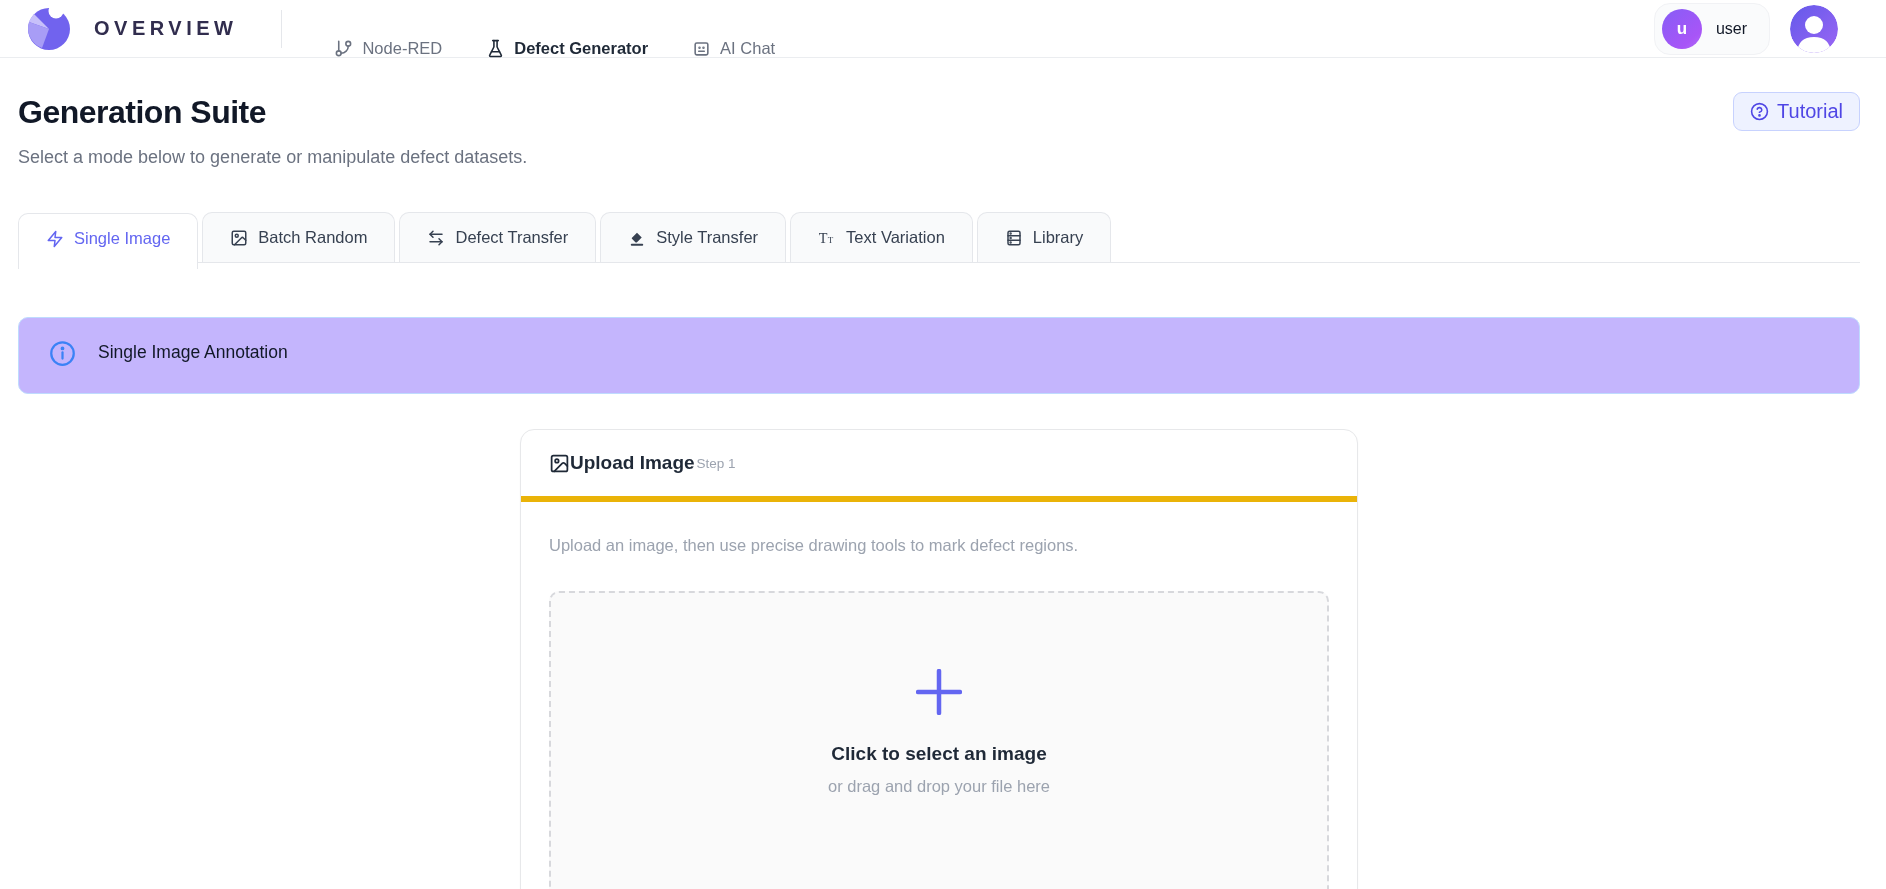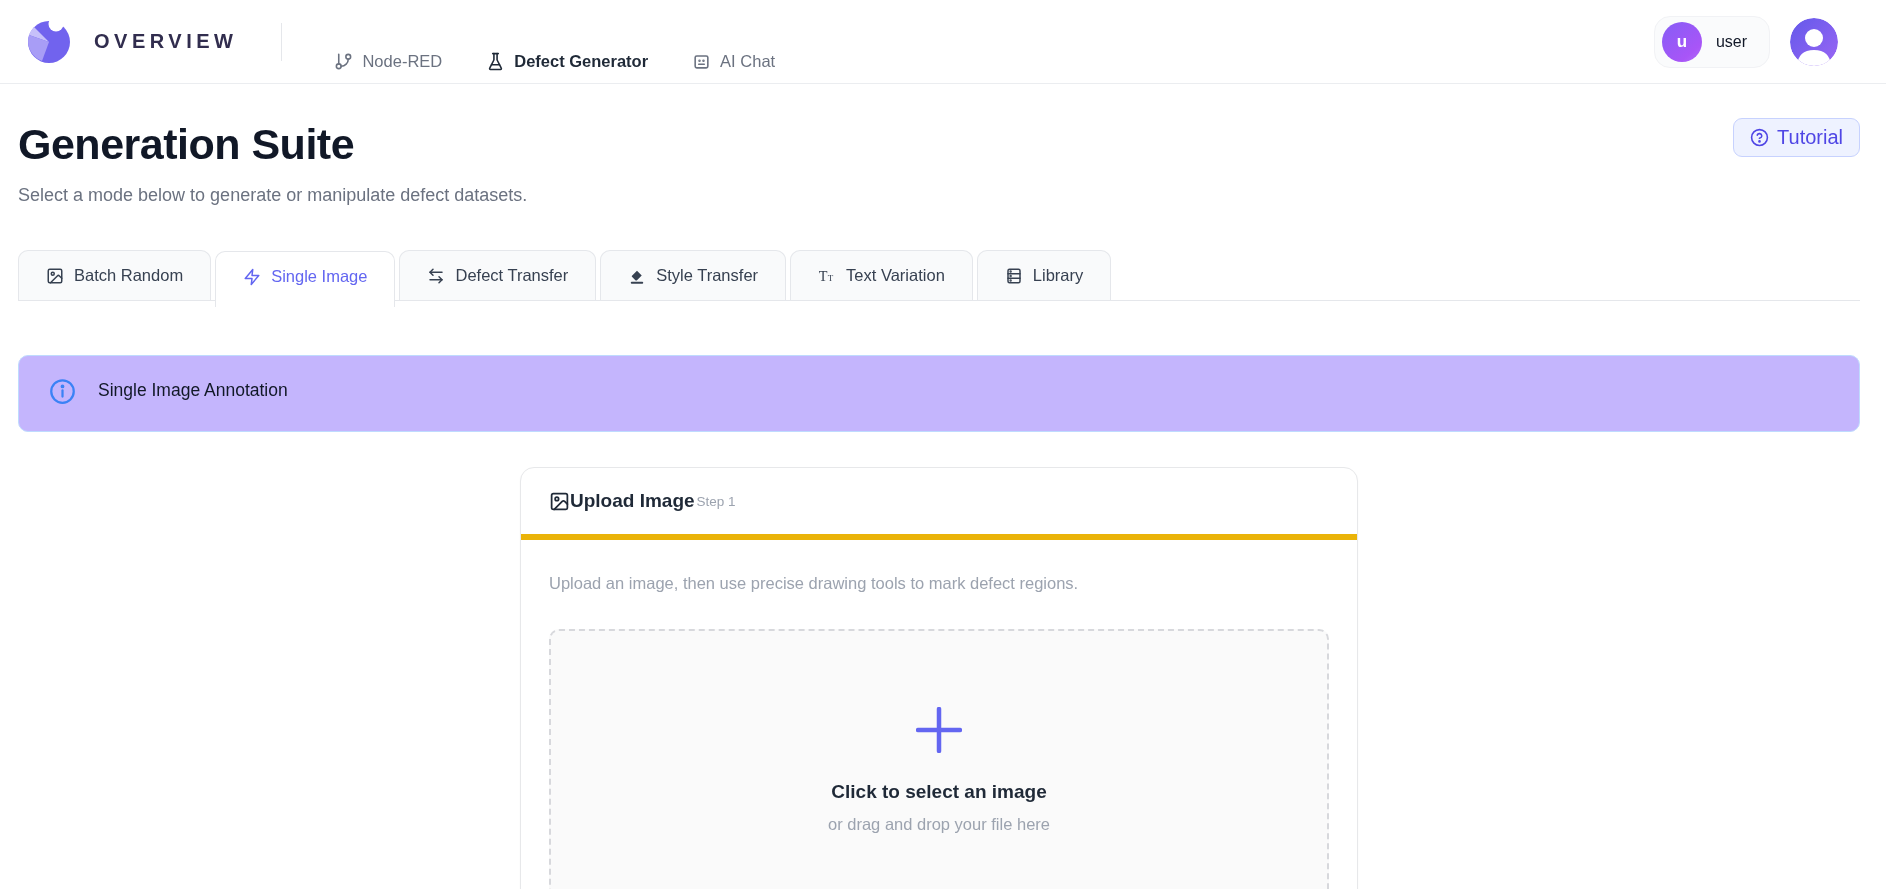--- a/index.html
+++ b/index.html
@@ -1,20 +1,20 @@
 <!DOCTYPE html>
 <html><head>
 <meta charset="utf-8">
 <style>
   * { margin:0; padding:0; box-sizing:border-box; }
   html,body { width:1886px; height:889px; overflow:hidden; background:#fff;
               font-family:"Liberation Sans", sans-serif; color:#111827; }
 
   
-  .header { height:84px; display:flex; align-items:center; padding:0 48px 0 28px;
+  .header { height:58px; display:flex; align-items:center; padding:0 48px 0 28px;
             border-bottom:1px solid #ebedf0; background:#fff; }
   .brand { display:flex; align-items:center; gap:24px; }
   .brand-name { font-size:20px; font-weight:600; letter-spacing:4.5px; color:#312d4e; }
   .vdivider { width:1px; height:38px; background:#e5e7eb; margin:0 52px 0 44px; }
   .nav { display:flex; align-items:center; gap:44px;margin-top:40px; }
   .nav-item { display:flex; align-items:center; gap:9px; font-size:16.5px; color:#6b7280; cursor:pointer; }
   .nav-item svg { width:19px; height:19px; stroke:#6b7280; }
   .nav-item.active { color:#1f2937; font-weight:700; }
   .nav-item.active svg { stroke:#1f2937; }
   .header-right { margin-left:auto; display:flex; align-items:center; gap:20px; }
@@ -22,21 +22,21 @@
                border:1px solid #f1f2f5; border-radius:16px; padding:5px 22px 5px 7px; }
   .u-badge { width:40px; height:40px; border-radius:50%; color:#fff; font-weight:700; font-size:17px;
              display:flex; align-items:center; justify-content:center;
              background:linear-gradient(140deg,#8b5cf6 10%,#a855f7 75%,#b06ef8 100%); }
   .user-name { font-size:16px; font-weight:400; color:#111827; }
   .avatar { width:48px; height:48px; border-radius:50%; overflow:hidden; display:block; cursor:pointer; }
 
   
   .main { padding:36px 26px 0 18px; }
   .title-row { display:flex; justify-content:space-between; align-items:flex-start; }
-  .page-title { font-size:43px; font-weight:700; color:#111827; letter-spacing:-0.5px; }
+  .page-title { font-size:32px; font-weight:700; color:#111827; letter-spacing:-0.5px; }
   .subtitle { margin-top:16px; font-size:18px; color:#6b7280; }
   .tutorial-btn { display:flex; align-items:center; gap:8px; background:#eef2ff; border:1px solid #c7d2fe;
                   border-radius:9px; padding:7px 16px; font-size:20px; color:#4f46e5; cursor:pointer;
                   font-family:inherit; margin-top:-2px; }
 
   
   .tabbar { margin-top:44px; display:flex; align-items:flex-end; gap:4px; border-bottom:1px solid #e5e7eb; }
   .tab { display:flex; align-items:center; gap:10px; padding:15px 27px; background:#f9fafb;
          border:1px solid #e5e7eb; border-bottom:none; border-radius:10px 10px 0 0;
          font-size:16.5px; color:#374151; cursor:pointer; }
@@ -148,33 +148,33 @@
         <circle cx="12" cy="12" r="10"></circle>
         <path d="M9.1 9a3 3 0 0 1 5.8 1c0 2-3 3-3 3"></path>
         <circle cx="12" cy="17" r="0.7" fill="#4f46e5"></circle>
       </svg>
       <span>Tutorial</span>
     </button>
   </div>
   <div class="subtitle">Select a mode below to generate or manipulate defect datasets.</div>
 
   <div class="tabbar">
+    <div class="tab active">
+      <svg class="stroked" viewBox="0 0 24 24">
+        <path d="M13 2 3 14h9l-1 8 10-12h-9l1-8z"></path>
+      </svg>
+      <span>Single Image</span>
+    </div>
     <div class="tab">
       <svg class="stroked" viewBox="0 0 24 24">
         <rect x="3" y="3" width="18" height="18" rx="2"></rect>
           <circle cx="9" cy="9" r="2"></circle>
         <path d="m21 15-3.1-3.1a2 2 0 0 0-2.8 0L6 21"></path>
       </svg>
       <span>Batch Random</span>
-    </div>
-    <div class="tab active">
-      <svg class="stroked" viewBox="0 0 24 24">
-        <path d="M13 2 3 14h9l-1 8 10-12h-9l1-8z"></path>
-      </svg>
-      <span>Single Image</span>
     </div>
     <div class="tab">
       <svg class="stroked" viewBox="0 0 24 24">
         <path d="M8 3 4 7l4 4"></path>
           <path d="M4 7h16"></path>
           <path d="m16 21 4-4-4-4"></path>
           <path d="M20 17H4"></path>
       </svg>
       <span>Defect Transfer</span>
     </div>

